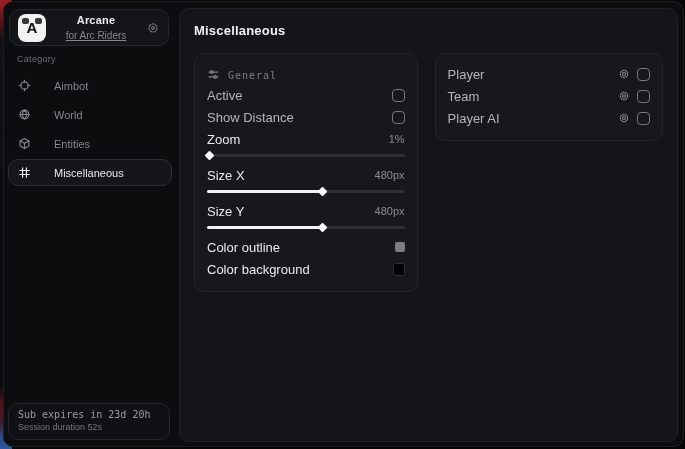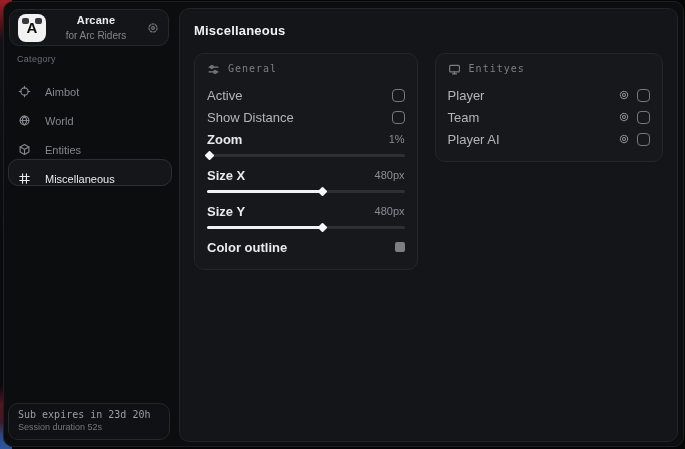--- a/index.html
+++ b/index.html
@@ -24,27 +24,27 @@
   .logo { position:relative; width:28px; height:28px; border-radius:8px; background:#f2f2f2;
     display:flex; align-items:center; justify-content:center;
     color:#0b0b0c; font-weight:800; font-size:15px; flex:0 0 auto; }
   .logo::before { content:""; position:absolute; top:4px; left:4px; width:7px; height:6px;
     border-radius:2px; background:#17181a; opacity:.85; }
   .logo::after { content:""; position:absolute; top:4px; right:4px; width:7px; height:6px;
     border-radius:2px; background:#17181a; opacity:.85; }
   .logo span { position:relative; z-index:1; }
   .profile-text { flex:1; min-width:0;text-align:center; }
   .profile-title { font-size:11px; font-weight:700; color:#eceded; letter-spacing:.2px; }
-  .profile-sub { font-size:10px; color:#83868c; margin-top:4px; }
+  .profile-sub { font-size:10px; color:#83868c; margin-top:4px;text-decoration:underline; }
   .profile-gear { color:#6f7278; width:14px; height:14px; flex:0 0 auto; cursor:pointer; }
 
   .category-label { position:absolute; left:13px; top:52px; font-size:9px; color:#6b6e74; letter-spacing:.3px; }
 
   .nav { position:absolute; left:4px; right:7px; top:70px; }
-  .nav-item { display:flex; align-items:flex-end; gap:14px; height:27px; padding:0 9px;
+  .nav-item { display:flex; align-items:center; gap:23px; height:27px; padding:0 9px;
     margin-bottom:2px; border-radius:10px; color:#84878d; font-size:11px;
     border:1px solid transparent; cursor:pointer; }
   .nav-item svg { width:13px; height:13px; flex:0 0 auto; }
   .nav-item.active { background:#15161a; border-color:#2c2e33; color:#e8e9eb; }
 
   .sub-card { position:absolute; left:4px; right:9px; bottom:6px; height:37px;
     border:1px solid #25272c; border-radius:10px; background:#101114;
     padding:5px 9px; }
   .sub-expires { font-family:"DejaVu Sans Mono", monospace; font-size:10px; color:#9a9da3; }
   .sub-session { font-size:9px; color:#74777d; margin-top:2px; }
@@ -57,27 +57,27 @@
 
   .tabs { display:flex; align-items:center; gap:5px; margin-top:13px; }
   .tab { font-size:11px; padding:4px 10px; border-radius:9px; color:#7c7f85; background:#101114; cursor:pointer; }
   .tab.active { background:#2f3135; color:#f4f5f6; padding:4px 12px; border-radius:11px; font-weight:600; }
 
   .cards { display:flex; align-items:flex-start; gap:17px; margin-top:15px; }
   .card { background:#17181c; border:1px solid #242629; border-radius:10px; padding:9px 12px 11px; }
   .card.general { width:231px; }
   .card.entities { width:236px; }
 
-  .card-header { display:flex; align-items:flex-start; gap:8px; height:18px; margin-bottom:3px;
+  .card-header { display:flex; align-items:flex-end; gap:8px; height:18px; margin-bottom:3px;
     color:#7c7f85; font-family:"DejaVu Sans Mono", monospace; font-size:10px; letter-spacing:1px; }
   .card-header svg { width:13px; height:13px; }
 
   .row { display:flex; align-items:center; justify-content:space-between; height:22px; }
   .row-label { font-size:13px; color:#b2b5ba; }
-  .row-label.strong { color:#e9eaec; font-weight:700; }
+  .row-label.strong { color:#e9eaec; font-weight:400; }
   .row-value { font-size:11px; color:#898c92; }
 
   .checkbox { width:13px; height:13px; border:1.5px solid #75787e; border-radius:4px;
     background:transparent; cursor:pointer; flex:0 0 auto; }
 
   .slider { position:relative; height:9px; margin:1px 0 4px; cursor:pointer; }
   .slider-track { position:absolute; left:0; right:0; top:3px; height:3px; border-radius:2px; background:#2e3034; }
   .slider-fill { position:absolute; left:0; top:3px; height:3px; border-radius:2px; background:#f1f2f3; }
   .slider-thumb { content:""; position:absolute; right:-4px; top:50%; width:7px; height:7px;
     margin-top:-3.5px; background:#f7f8f9; transform:rotate(45deg); border-radius:1px; }
@@ -210,30 +210,27 @@
             <div class="slider-fill" style="width: 58%;">
               <div class="slider-thumb"></div>
             </div>
           </div>
 
           <div class="row">
             <span class="row-label strong">Color outline</span>
             <div class="swatch" style="background-color: rgb(123, 126, 131);"></div>
           </div>
 
+          <div class="row">
+            <span class="row-label strong">Color background</span>
+            <div class="swatch bg" style="background-color: rgb(0, 0, 0);"></div>
+          </div>
         </div>
 
         <div class="card entities">
-          <div class="card-header">
-            <svg class="icon-stroke" viewBox="0 0 16 16">
-              <rect x="2" y="3" width="12" height="8" rx="1.2"></rect>
-                <path d="M5.6 13.4h4.8M8 11v2.4"></path>
-            </svg>
-            <span>Entityes</span>
-          </div>
 
           <div class="row">
             <span class="row-label">Player</span>
             <div class="entity-right">
               <svg class="entity-gear icon-stroke" viewBox="0 0 16 16">
                 <circle cx="8" cy="8" r="2"></circle>
                   <circle cx="8" cy="8" r="4.9" stroke-dasharray="1.9 1.5"></circle>
               </svg>
               <div class="checkbox"></div>
             </div>

